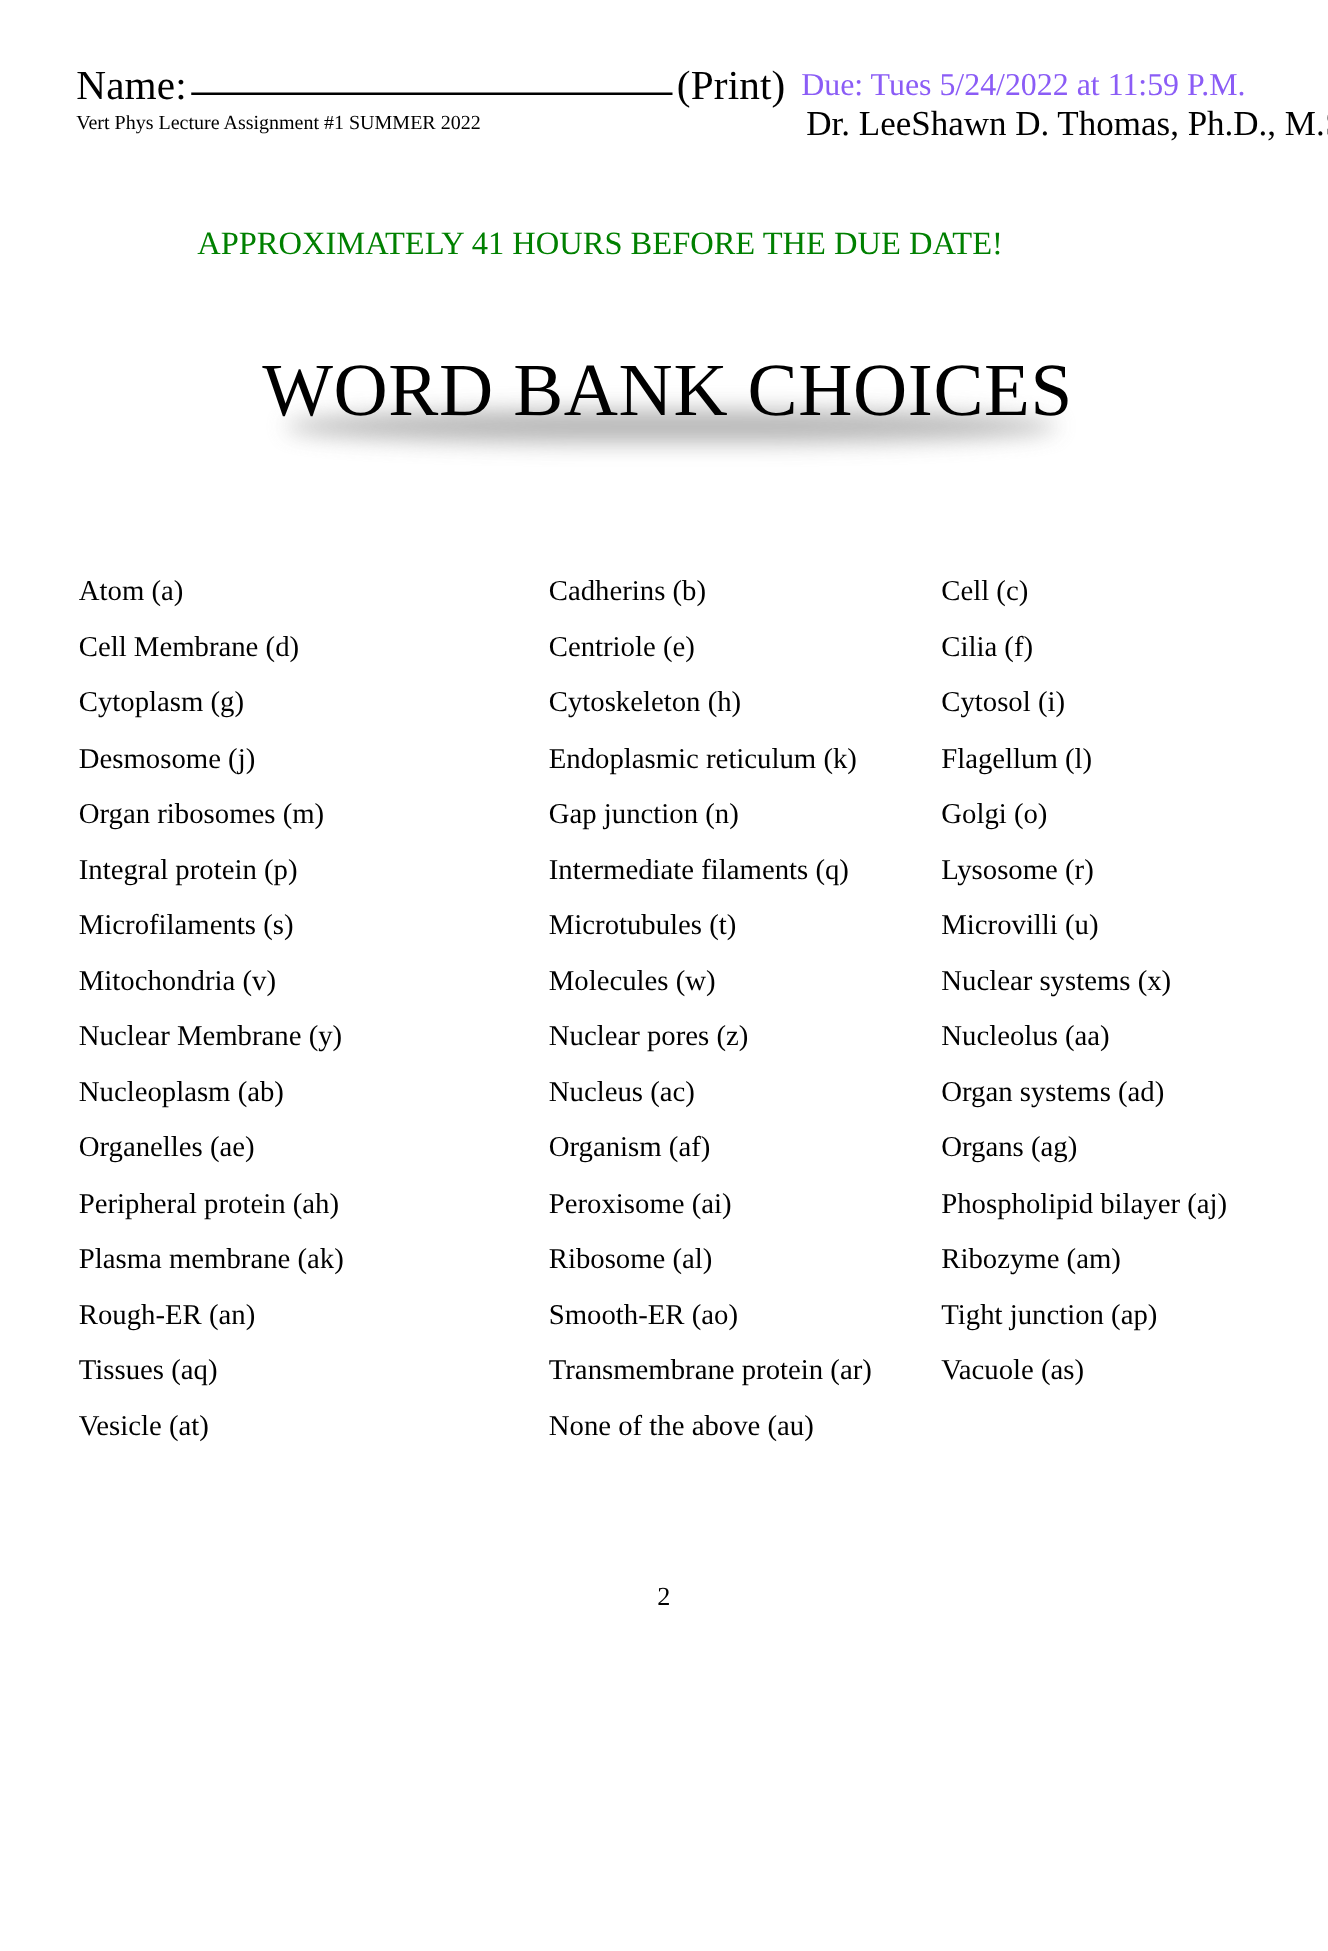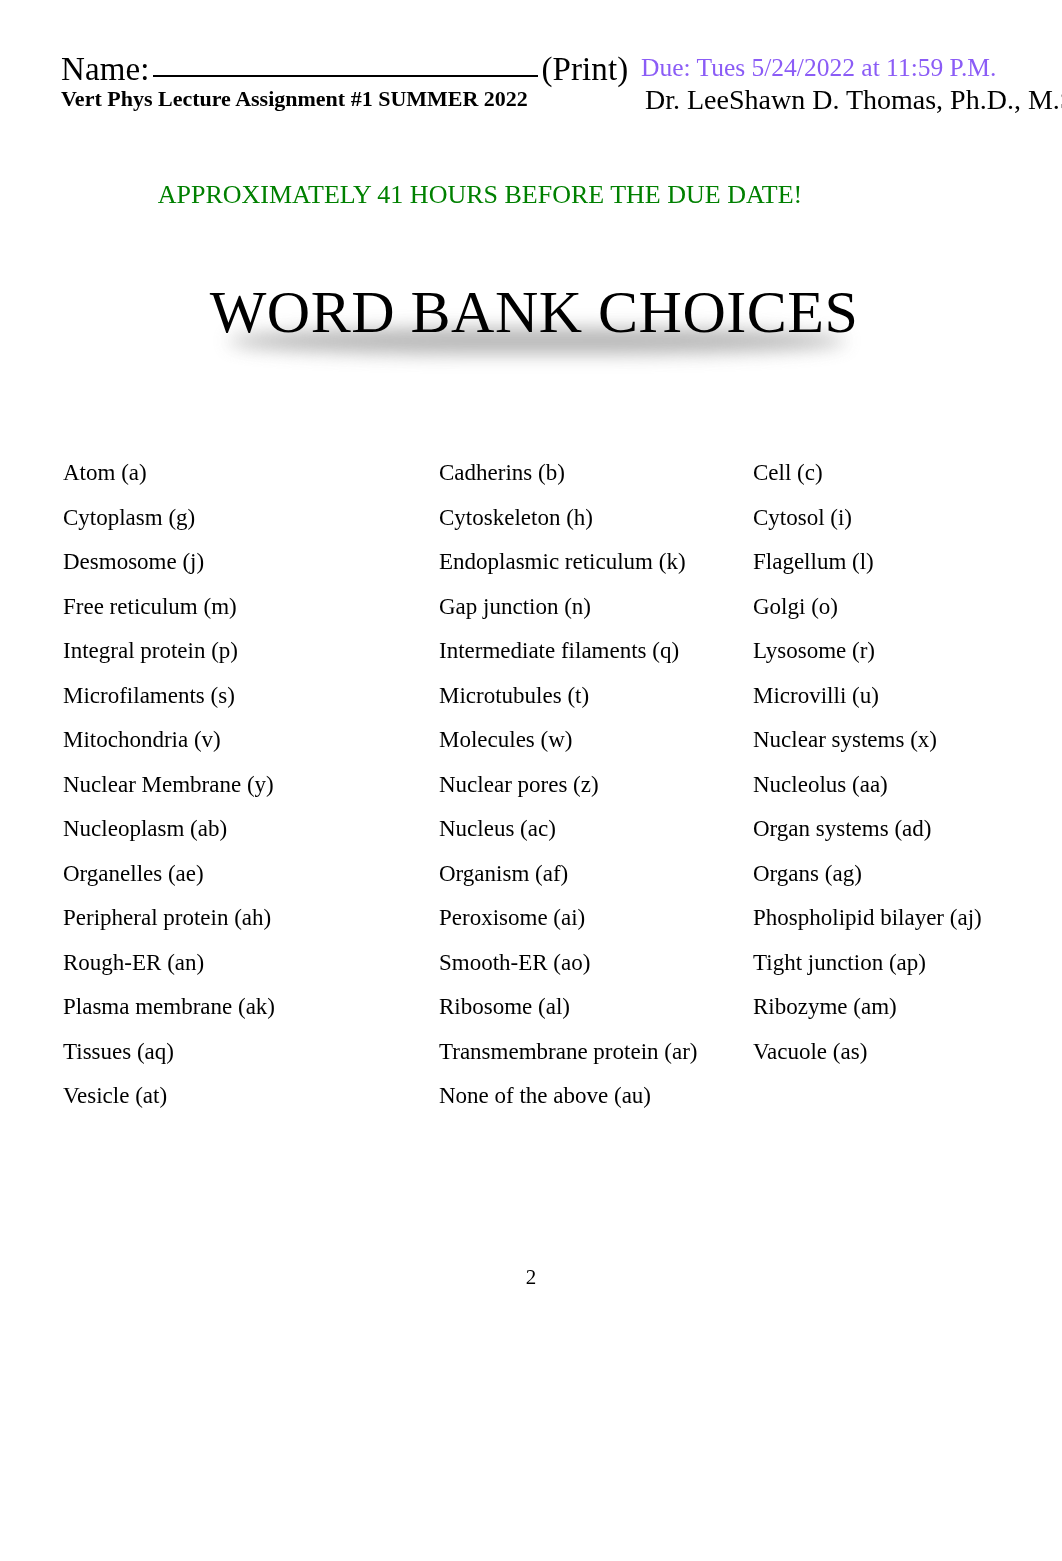--- a/index.html
+++ b/index.html
@@ -60,24 +60,23 @@
     font-size: 25.5px;
     line-height: 31px;
     color: #8b5cf6;
     white-space: nowrap;
   }
 
   .course-line {
     position: absolute;
     left: 61px;
     top: 30px;
-    font-size: 22px;
+    font-size: 16px;
     line-height: 29px;
     white-space: nowrap;
-    font-weight: bold;
   }
 
   .instructor-line {
     position: absolute;
     left: 645px;
     top: 31px;
     font-size: 28px;
     line-height: 29px;
     white-space: nowrap;
   }
@@ -186,31 +185,36 @@
     <h1 class="title-text">WORD BANK CHOICES</h1>
   </div>
 
   <div class="wordbank">
       <div class="wb-row">
         <div class="wb-cell wb-c1">Atom (a)</div>
         <div class="wb-cell wb-c2">Cadherins (b)</div>
         <div class="wb-cell wb-c3">Cell (c)</div>
       </div>
       <div class="wb-row">
+        <div class="wb-cell wb-c1">Cell Membrane (d)</div>
+        <div class="wb-cell wb-c2">Centriole (e)</div>
+        <div class="wb-cell wb-c3">Cilia (f)</div>
+      </div>
+      <div class="wb-row">
         <div class="wb-cell wb-c1">Cytoplasm (g)</div>
         <div class="wb-cell wb-c2">Cytoskeleton (h)</div>
         <div class="wb-cell wb-c3">Cytosol (i)</div>
       </div>
       <div class="wb-row">
         <div class="wb-cell wb-c1">Desmosome (j)</div>
         <div class="wb-cell wb-c2">Endoplasmic reticulum (k)</div>
         <div class="wb-cell wb-c3">Flagellum (l)</div>
       </div>
       <div class="wb-row">
-        <div class="wb-cell wb-c1">Free reticulum (m)</div>
+        <div class="wb-cell wb-c1">Organ ribosomes (m)</div>
         <div class="wb-cell wb-c2">Gap junction (n)</div>
         <div class="wb-cell wb-c3">Golgi (o)</div>
       </div>
       <div class="wb-row">
         <div class="wb-cell wb-c1">Integral protein (p)</div>
         <div class="wb-cell wb-c2">Intermediate filaments (q)</div>
         <div class="wb-cell wb-c3">Lysosome (r)</div>
       </div>
       <div class="wb-row">
         <div class="wb-cell wb-c1">Microfilaments (s)</div>
@@ -236,30 +240,30 @@
         <div class="wb-cell wb-c1">Organelles (ae)</div>
         <div class="wb-cell wb-c2">Organism (af)</div>
         <div class="wb-cell wb-c3">Organs (ag)</div>
       </div>
       <div class="wb-row">
         <div class="wb-cell wb-c1">Peripheral protein (ah)</div>
         <div class="wb-cell wb-c2">Peroxisome (ai)</div>
         <div class="wb-cell wb-c3">Phospholipid bilayer (aj)</div>
       </div>
       <div class="wb-row">
+        <div class="wb-cell wb-c1">Plasma membrane (ak)</div>
+        <div class="wb-cell wb-c2">Ribosome (al)</div>
+        <div class="wb-cell wb-c3">Ribozyme (am)</div>
+      </div>
+      <div class="wb-row">
         <div class="wb-cell wb-c1">Rough-ER (an)</div>
         <div class="wb-cell wb-c2">Smooth-ER (ao)</div>
         <div class="wb-cell wb-c3">Tight junction (ap)</div>
       </div>
       <div class="wb-row">
-        <div class="wb-cell wb-c1">Plasma membrane (ak)</div>
-        <div class="wb-cell wb-c2">Ribosome (al)</div>
-        <div class="wb-cell wb-c3">Ribozyme (am)</div>
-      </div>
-      <div class="wb-row">
         <div class="wb-cell wb-c1">Tissues (aq)</div>
         <div class="wb-cell wb-c2">Transmembrane protein (ar)</div>
         <div class="wb-cell wb-c3">Vacuole (as)</div>
       </div>
       <div class="wb-row">
         <div class="wb-cell wb-c1">Vesicle (at)</div>
         <div class="wb-cell wb-c2">None of the above (au)</div>
       </div>
     </div>
 

